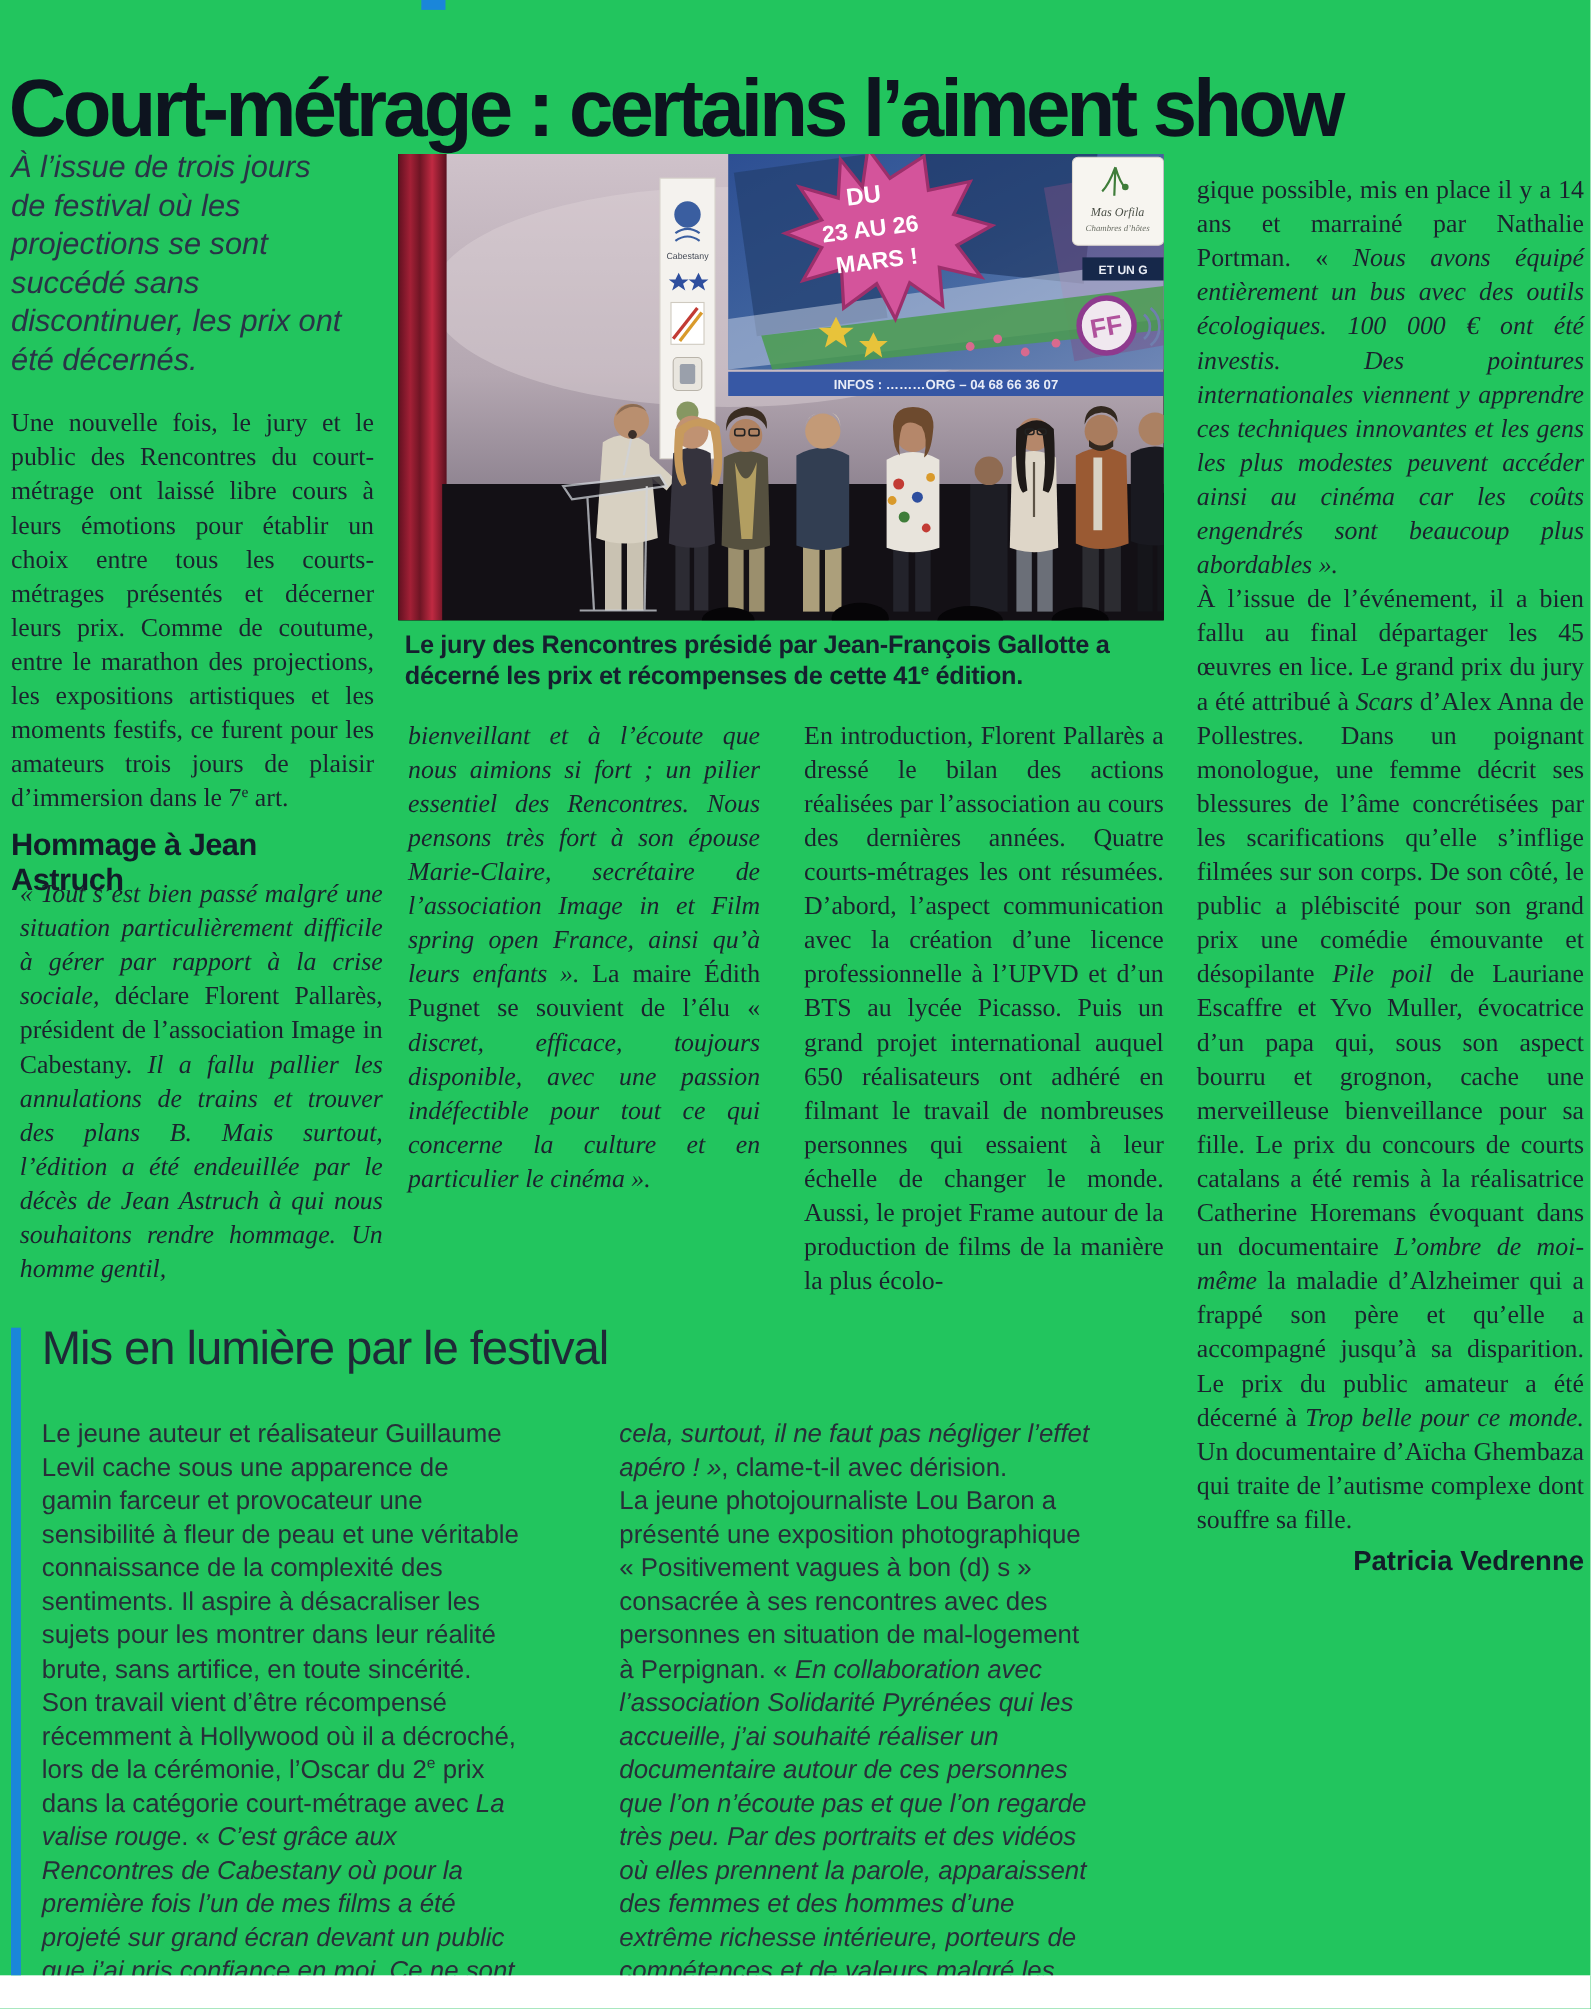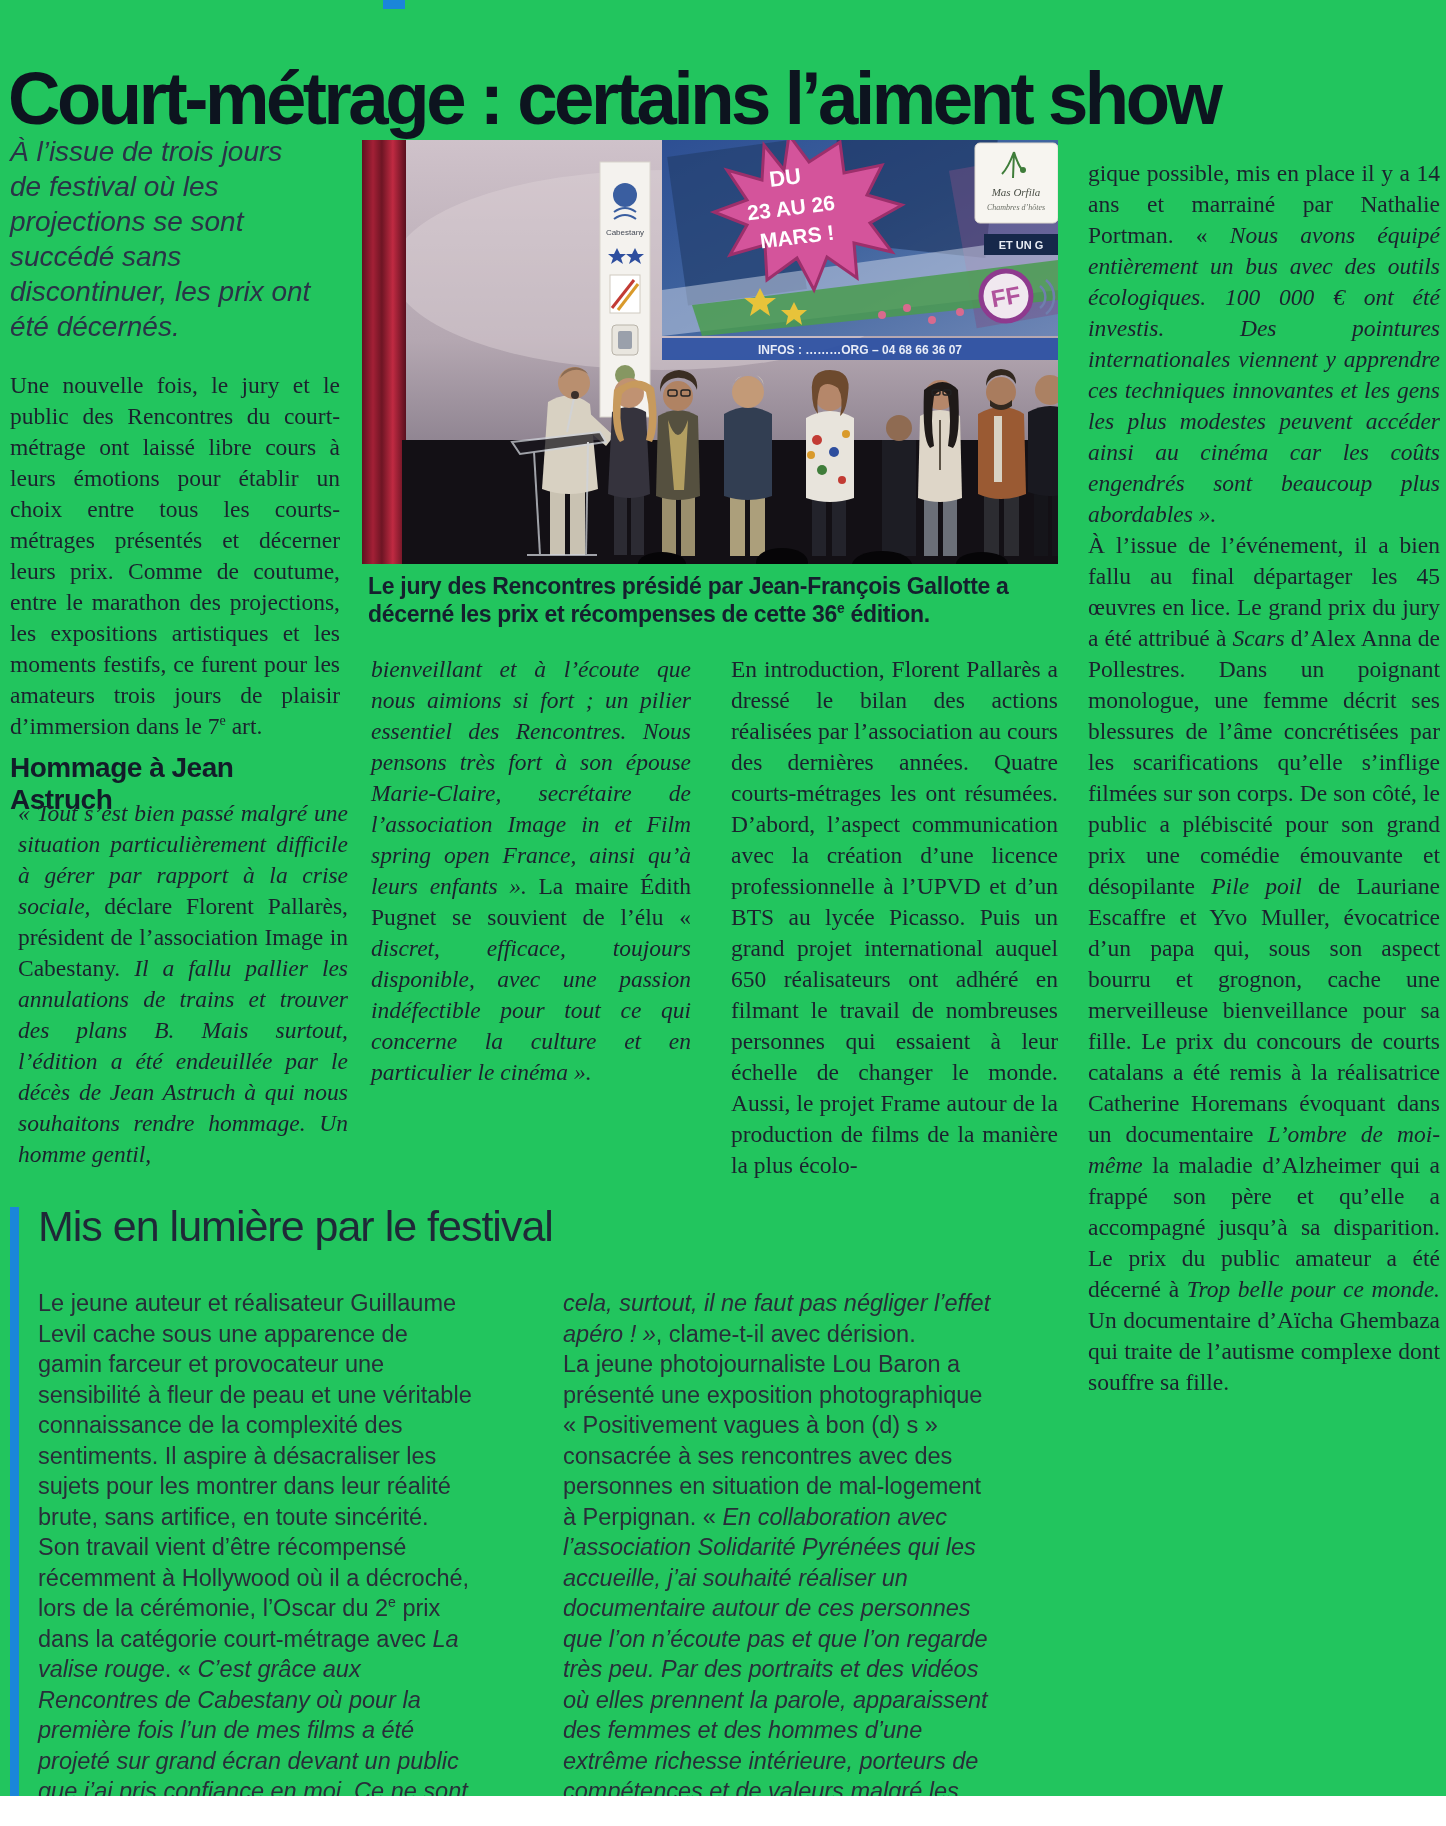--- a/index.html
+++ b/index.html
@@ -252,33 +252,34 @@
         </g>
 
         <ellipse cx="420" cy="422" rx="26" ry="14" fill="#060507"></ellipse>
         <ellipse cx="520" cy="425" rx="30" ry="14" fill="#060507"></ellipse>
         <ellipse cx="300" cy="424" rx="24" ry="12" fill="#060507"></ellipse>
         <ellipse cx="620" cy="424" rx="26" ry="12" fill="#060507"></ellipse>
       </g>
     </svg>
   </div>
 
-  <div class="abs" id="caption"><span>Le jury des Rencontres présidé par Jean-François Gallotte a décerné les prix et récompenses de cette 36</span><span class="sup">e</span><span> édition.</span></div>
+  <div class="abs" id="caption"><span>Le jury des Rencontres présidé par Jean-François Gallotte a décerné les prix et récompenses de cette 41</span><span class="sup">e</span><span> édition.</span></div>
 
   <div class="abs serif-col" id="col2">
       <p class="para"><span class="i">bienveillant et à l’écoute que nous aimions si fort ; un pilier essentiel des Rencontres. Nous pensons très fort à son épouse Marie-Claire, secrétaire de l’association Image in et Film spring open France, ainsi qu’à leurs enfants ». </span><span>La maire Édith Pugnet se souvient de l’élu « </span><span class="i">discret, efficace, toujours disponible, avec une passion indéfectible pour tout ce qui concerne la culture et en particulier le cinéma ».</span></p>
     </div>
   <div class="abs serif-col" id="col3">
       <p class="para"><span>En introduction, Florent Pallarès a dressé le bilan des actions réalisées par l’association au cours des dernières années. Quatre courts-métrages les ont résumées. D’abord, l’aspect communication avec la création d’une licence professionnelle à l’UPVD et d’un BTS au lycée Picasso. Puis un grand projet international auquel 650 réalisateurs ont adhéré en filmant le travail de nombreuses personnes qui essaient à leur échelle de changer le monde. Aussi, le projet Frame autour de la production de films de la manière la plus écolo-</span></p>
     </div>
   <div class="abs serif-col" id="col4">
     <div>
         <p class="para"><span>gique possible, mis en place il y a 14 ans et marrainé par Nathalie Portman. « </span><span class="i">Nous avons équipé entièrement un bus avec des outils écologiques. 100 000 € ont été investis. Des pointures internationales viennent y apprendre ces techniques innovantes et les gens les plus modestes peuvent accéder ainsi au cinéma car les coûts engendrés sont beaucoup plus abordables ».</span></p>
         <p class="para"><span>À l’issue de l’événement, il a bien fallu au final départager les 45 œuvres en lice. Le grand prix du jury a été attribué à </span><span class="i">Scars</span><span> d’Alex Anna de Pollestres. Dans un poignant monologue, une femme décrit ses blessures de l’âme concrétisées par les scarifications qu’elle s’inflige filmées sur son corps. De son côté, le public a plébiscité pour son grand prix une comédie émouvante et désopilante </span><span class="i">Pile poil</span><span> de Lauriane Escaffre et Yvo Muller, évocatrice d’un papa qui, sous son aspect bourru et grognon, cache une merveilleuse bienveillance pour sa fille. Le prix du concours de courts catalans a été remis à la réalisatrice Catherine Horemans évoquant dans un documentaire </span><span class="i">L’ombre de moi-même</span><span> la maladie d’Alzheimer qui a frappé son père et qu’elle a accompagné jusqu’à sa disparition. Le prix du public amateur a été décerné à </span><span class="i">Trop belle pour ce monde.</span><span> Un documentaire d’Aïcha Ghembaza qui traite de l’autisme complexe dont souffre sa fille.</span></p>
       </div>
+    <span id="byline">Patricia Vedrenne</span>
   </div>
 
   <div class="abs" id="box-bar"></div>
   <div class="abs" id="box-title">Mis en lumière par le festival</div>
   <div class="abs box-col" id="box-col1">
       <p class="para"><span>Le jeune auteur et réalisateur Guillaume Levil cache sous une apparence de gamin farceur et provocateur une sensibilité à fleur de peau et une véritable connaissance de la complexité des sentiments. Il aspire à désacraliser les sujets pour les montrer dans leur réalité brute, sans artifice, en toute sincérité. Son travail vient d’être récompensé récemment à Hollywood où il a décroché, lors de la cérémonie, l’Oscar du 2</span><span class="sup">e</span><span> prix dans la catégorie court-métrage avec </span><span class="i">La valise rouge</span><span>. « </span><span class="i">C’est grâce aux Rencontres de Cabestany où pour la première fois l’un de mes films a été projeté sur grand écran devant un public que j’ai pris confiance en moi. Ce ne sont pas dans les plus grands festivals que l’on se fait connaître, mais dans ceux où l’on peut plus aisément s’entretenir avec les scénaristes et les réalisateurs. Et pour</span></p>
     </div>
   <div class="abs box-col" id="box-col2">
       <p class="para"><span class="i">cela, surtout, il ne faut pas négliger l’effet apéro ! »</span><span>, clame-t-il avec dérision.</span></p>
       <p class="para"><span>La jeune photojournaliste Lou Baron a présenté une exposition photographique « Positivement vagues à bon (d) s » consacrée à ses rencontres avec des personnes en situation de mal-logement à Perpignan. « </span><span class="i">En collaboration avec l’association Solidarité Pyrénées qui les accueille, j’ai souhaité réaliser un documentaire autour de ces personnes que l’on n’écoute pas et que l’on regarde très peu. Par des portraits et des vidéos où elles prennent la parole, apparaissent des femmes et des hommes d’une extrême richesse intérieure, porteurs de compétences et de valeurs malgré les grandes difficultés auxquelles elles sont confrontées »</span></p>

